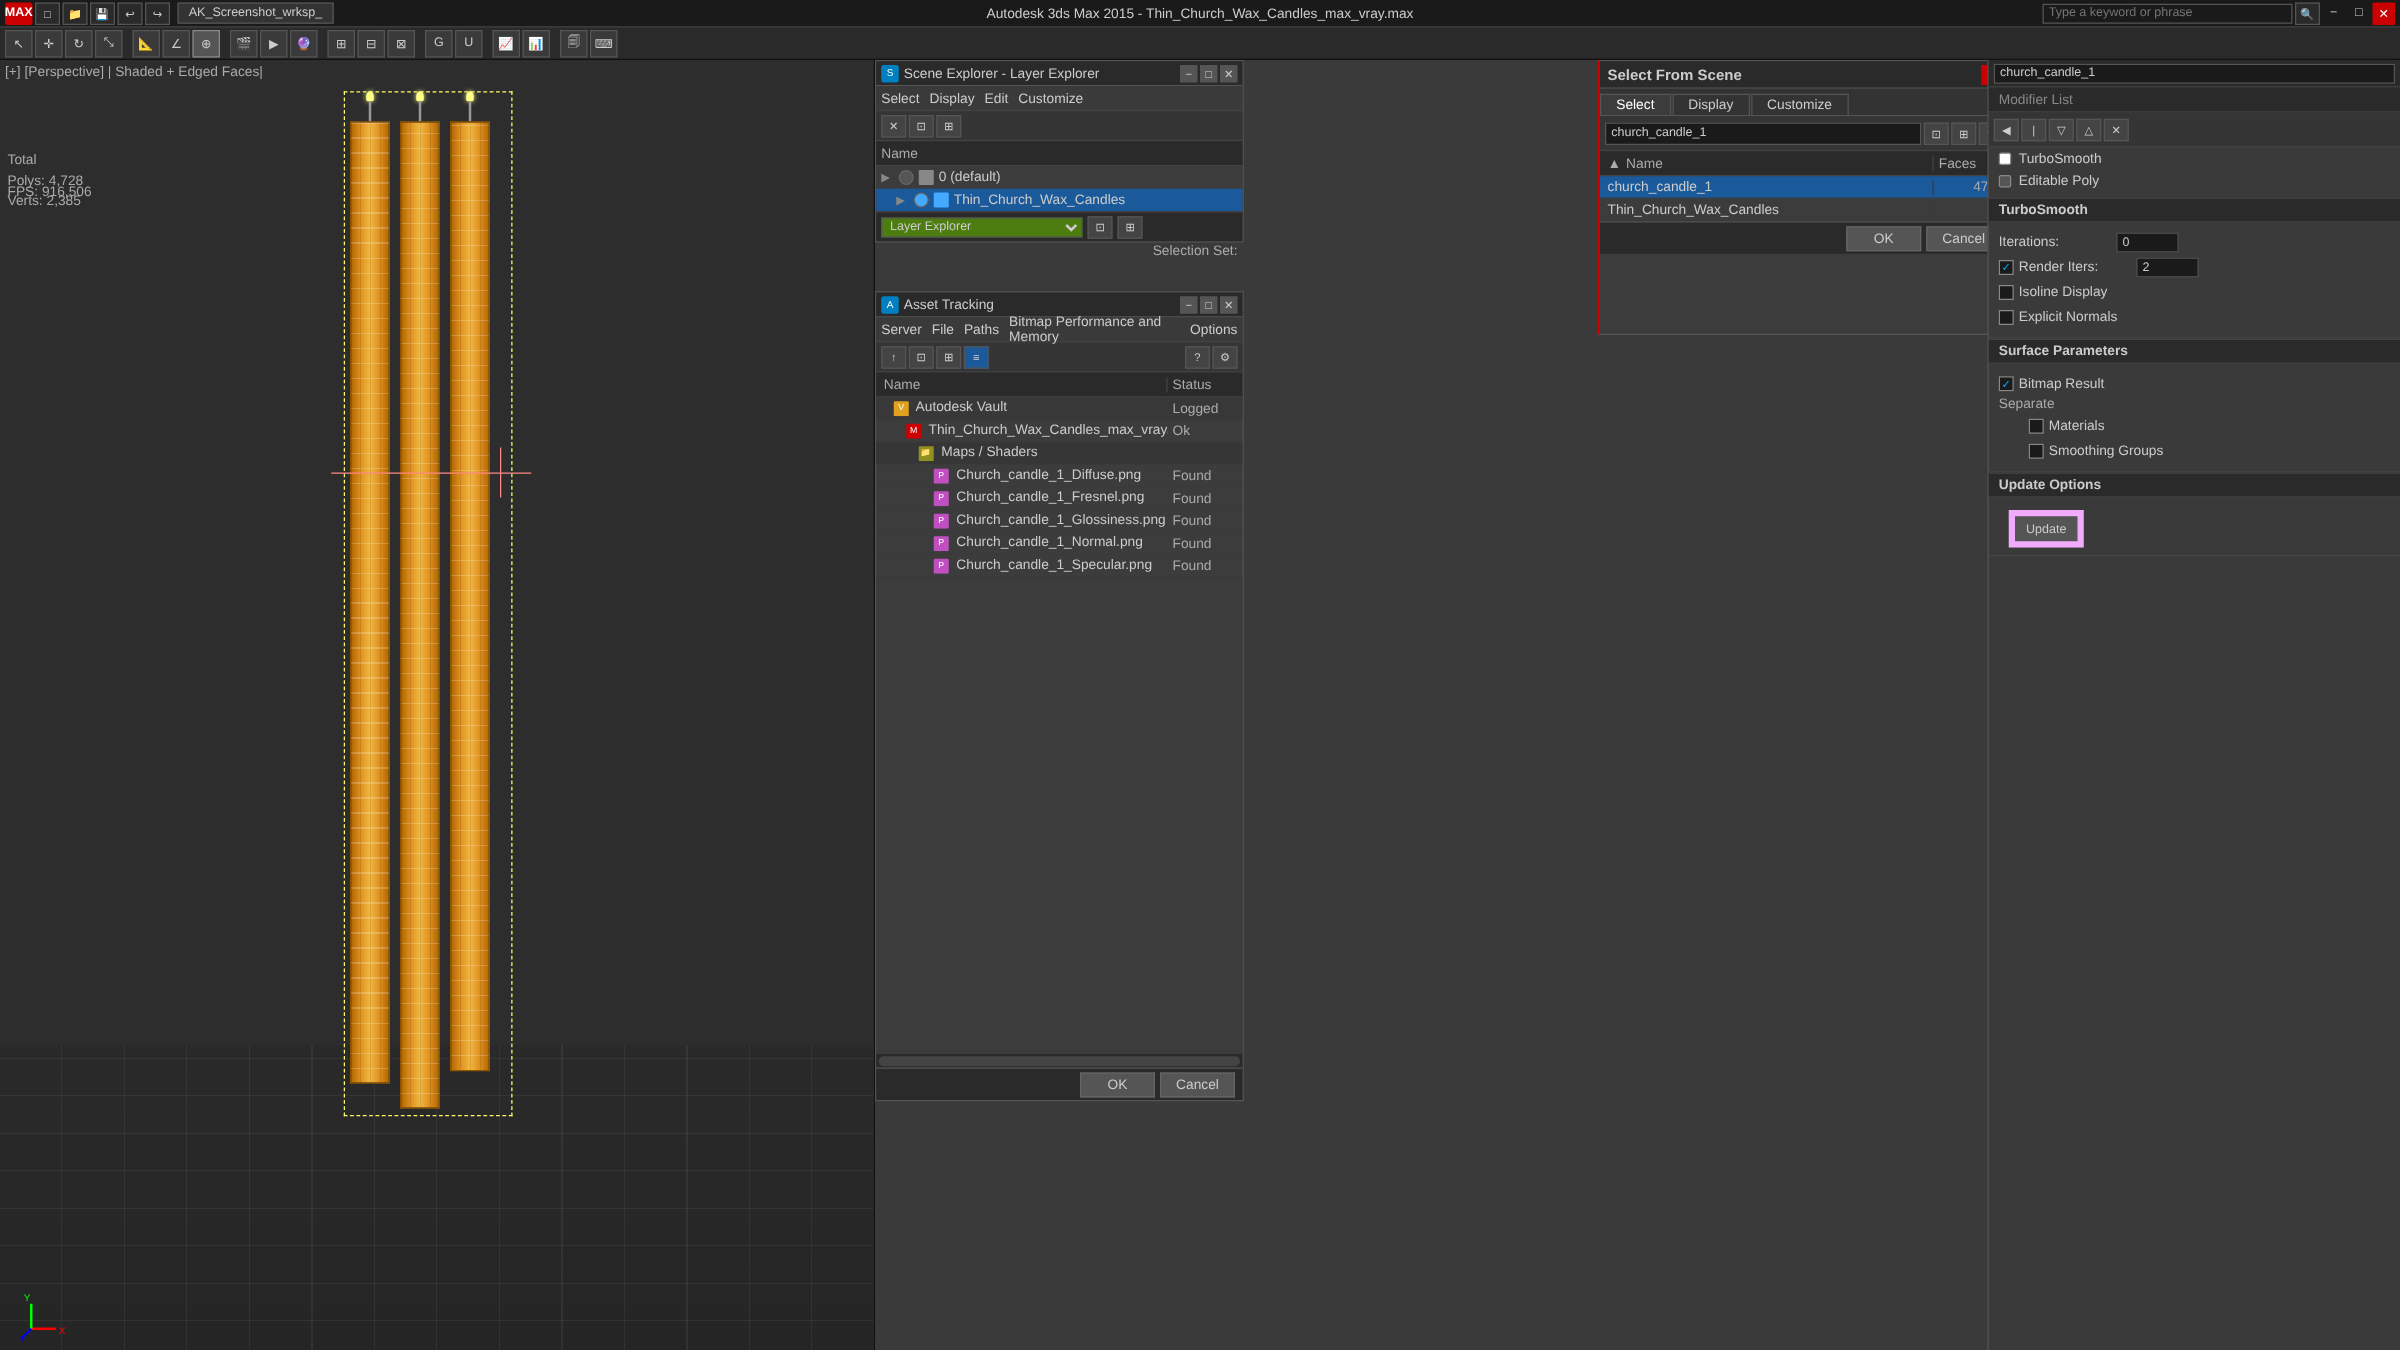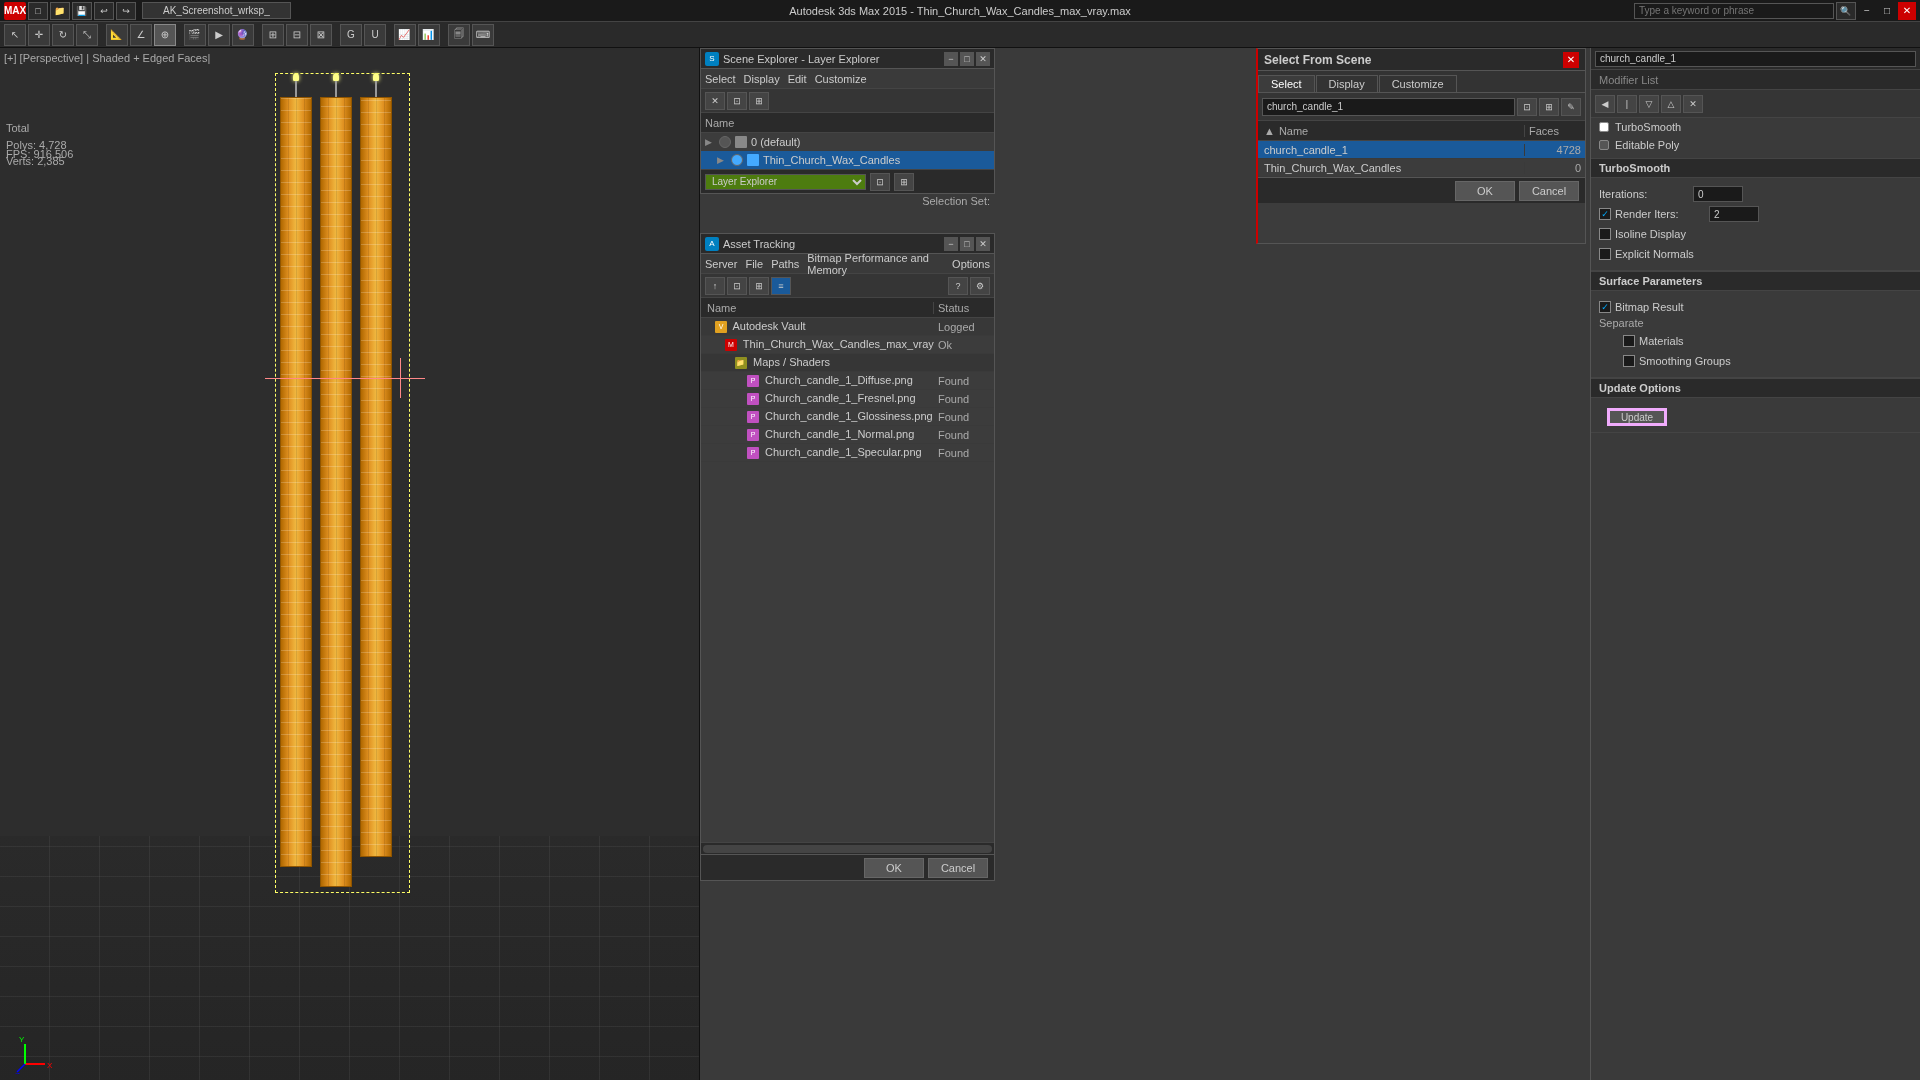--- a/index.html
+++ b/index.html
@@ -48,21 +48,21 @@
       display: flex;
       align-items: center;
       justify-content: center;
       font-size: 9px;
       color: #ccc;
       cursor: pointer;
     }
     .tab-btn {
       background: #333;
       border: 1px solid #555;
-      padding: 2px 20px;
+      padding: 2px 8px;
       font-size: 10px;
       color: #ccc;
       cursor: pointer;
     }
     .title-center {
       position: absolute;
       left: 50%;
       transform: translateX(-50%);
       font-size: 11px;
       color: #ccc;
@@ -680,23 +680,23 @@
       border: 1px solid #888;
       border-radius: 50%;
       background: #1a1a1a;
     }
     .radio-dot.selected {
       background: #0af;
       border-color: #0af;
     }
     .update-btn {
       width: 60px;
-      height: 18px;
+      height: 30px;
       background: #555;
-      border: 3px solid #f0abfc;
+      border: 5px solid #f0abfc;
       color: #ccc;
       font-size: 10px;
       display: flex;
       align-items: center;
       justify-content: center;
       cursor: pointer;
       margin-left: 8px;
       margin-top: 4px;
     }
 
@@ -1105,21 +1105,21 @@
       <div class="at-scrollbar">
         <div class="at-scrollbar-track"></div>
       </div>
 
       <div class="at-bottom-btns">
         <div class="dialog-btn">OK</div>
         <div class="dialog-btn">Cancel</div>
       </div>
     </div>
 
-    <div class="select-from-scene" style="top:0; right:334px; width:330px; height:196px; border:1px solid #555; border-left:2px solid #c00;">
+    <div class="select-from-scene" style="top:0; right:312px; width:330px; height:220px; border:1px solid #555; border-left:2px solid #c00;">
       <div class="sfs-titlebar">
         <span class="sfs-title">Select From Scene</span>
         <div class="sfs-close">✕</div>
       </div>
       <div class="sfs-tabs">
         <div class="sfs-tab active">Select</div>
         <div class="sfs-tab">Display</div>
         <div class="sfs-tab">Customize</div>
       </div>
       <div class="sfs-toolbar">

